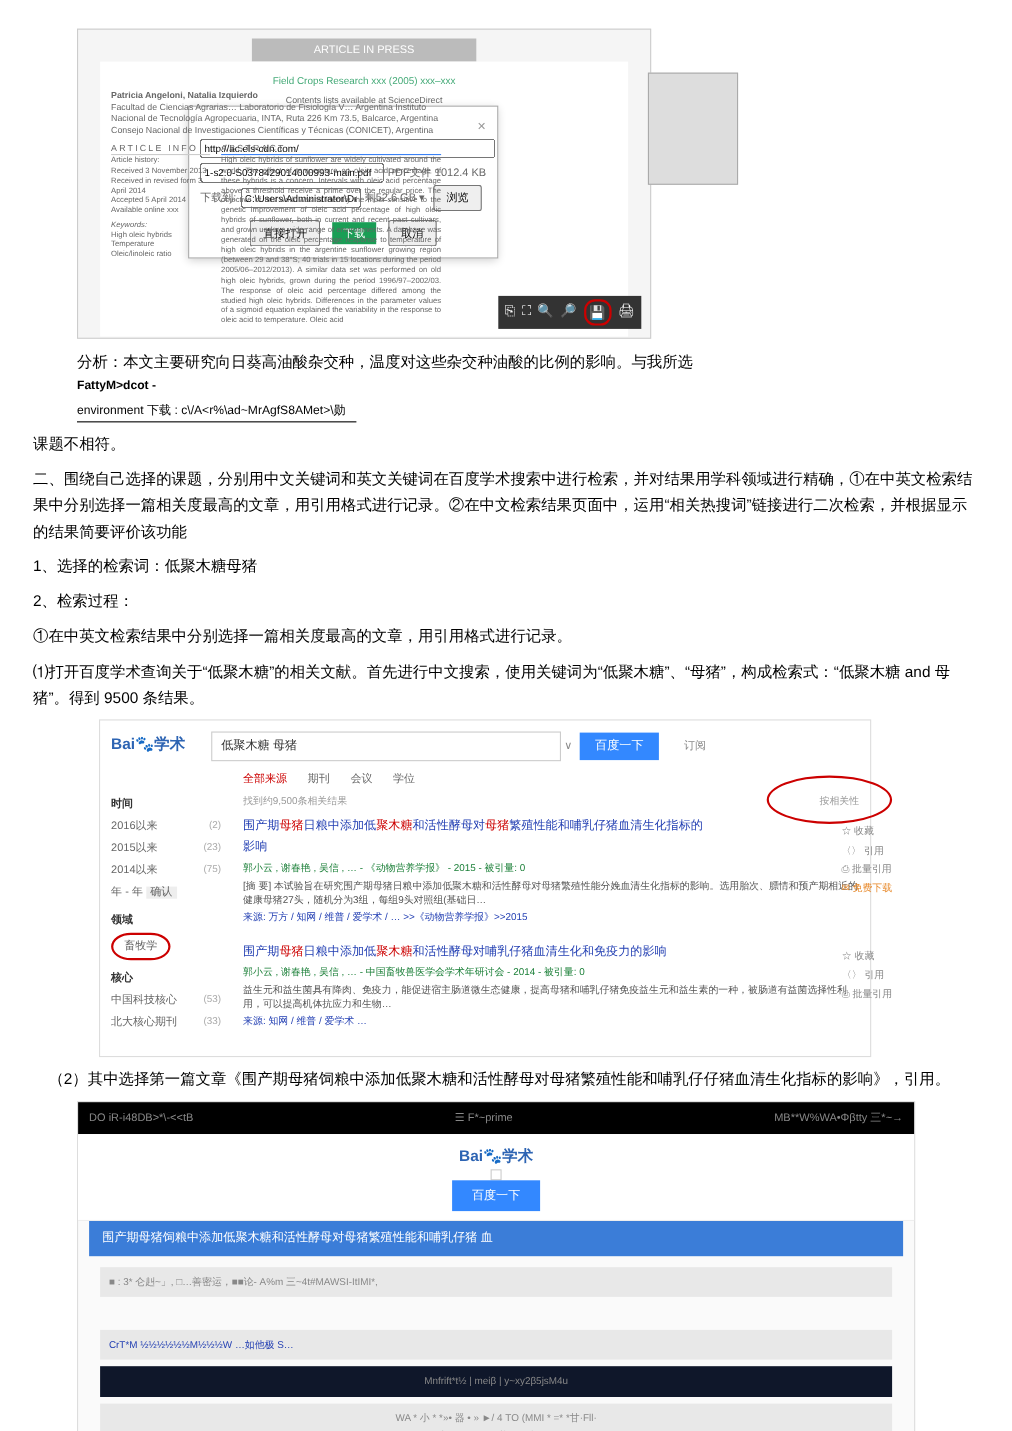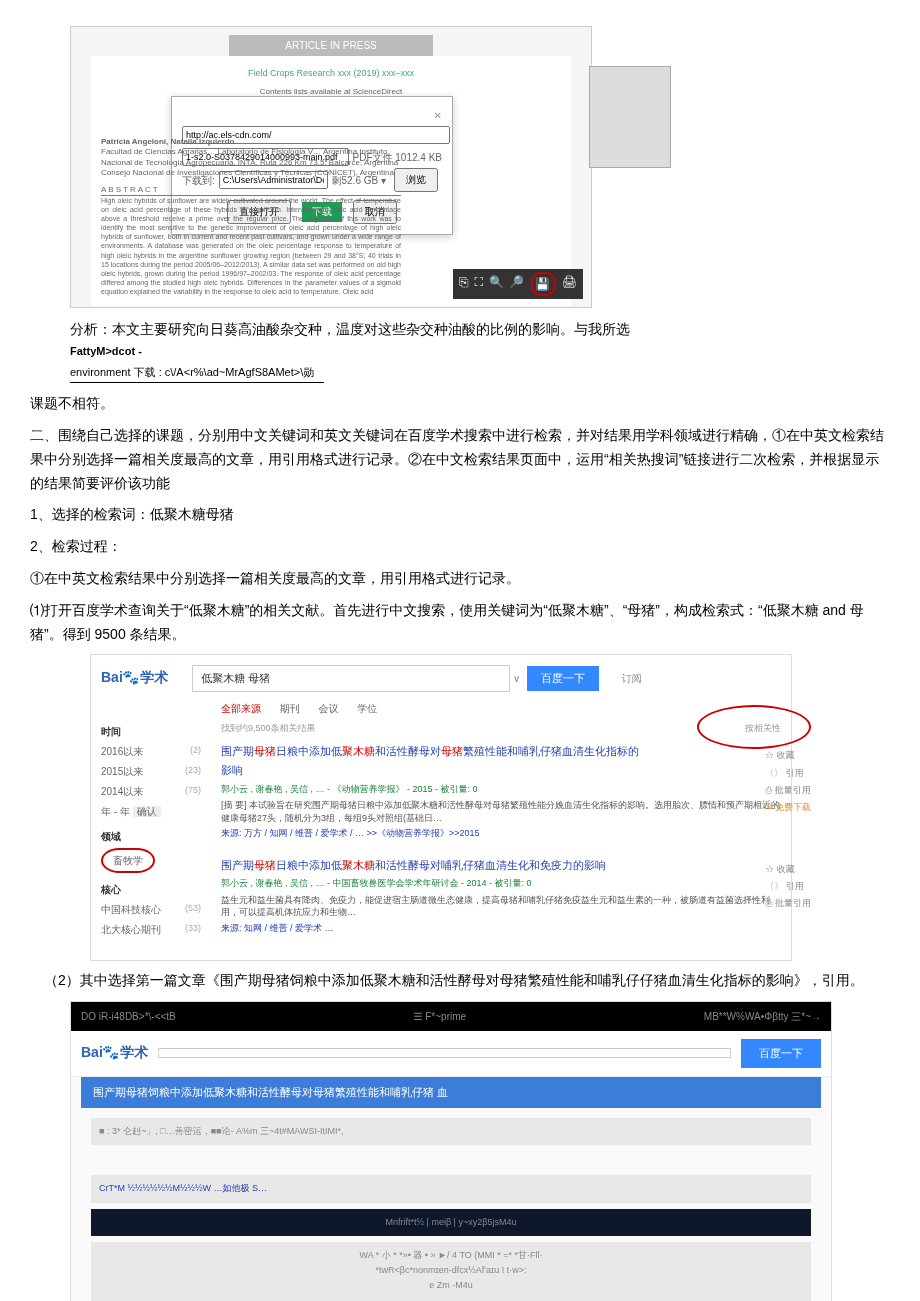--- a/index.html
+++ b/index.html
@@ -116,21 +116,21 @@
   .cite-panel {
     width: 760px;
     margin: 6px 0 6px 40px;
     border: 1px solid #ddd;
     background:#fafafa;
     font-size:10px;
   }
   .cp-top { background:#000000; padding:6px 10px; font-size:10px; color:#888; display:flex; justify-content:space-between; }
   .cp-header {
     display:flex; align-items:center; padding:8px 10px;
-    background:#fff; border-bottom:1px solid #eee;
+    background:#fff; border-bottom:1px solid #eee;flex-direction:column;
   }
   .cp-search {
     flex:1; margin:0 10px; border:1px solid #ccc;
     padding:4px; background:#fff;
   }
   .cp-btn { background:#3388ff; color:#fff; padding:5px 18px; font-size:11px; }
   .cp-title-row {
     background:#3b7dd8; color:#fff;
     padding:8px 12px; font-size:11px;
     margin:0 10px; line-height:1.4;
@@ -143,21 +143,21 @@
 </style>
 </head>
 <body>
 
 
 
 
 <div class="img-box pdf-preview">
   <div class="article-press">ARTICLE IN PRESS</div>
   <div class="pdf-body">
-    <div style="text-align:center;color:#4a7;">Field Crops Research xxx (2019) xxx–xxx</div>
+    <div style="text-align:center;color:#4a7;">Field Crops Research xxx (2005) xxx–xxx</div>
     <div style="text-align:center;font-size:8px;margin-top:4px;">Contents lists available at ScienceDirect</div>
     <div class="pdf-thumb"></div>
 
     <div class="modal">
       <div style="text-align:right;color:#999;">✕</div>
       <input type="text" value="http://ac.els-cdn.com/" style="">
       <div style="display:flex;gap:4px;align-items:center;">
         <input type="text" style="flex: 1 1 0%;" value="1-s2.0-S0378429014000993-main.pdf">
         <span>PDF文件 1012.4 KB</span>
       </div>
@@ -173,20 +173,32 @@
         <button>取消</button>
       </div>
     </div>
 
     <div class="tiny-auth">
       <b>Patricia Angeloni, Natalia Izquierdo</b><br>
       <span>Facultad de Ciencias Agrarias… Laboratorio de Fisiología V… Argentina
 Instituto Nacional de Tecnología Agropecuaria, INTA, Ruta 226 Km 73.5, Balcarce, Argentina
 Consejo Nacional de Investigaciones Científicas y Técnicas (CONICET), Argentina</span>
       <div style="display:flex;gap:10px;margin-top:6px;">
+        <div style="width:90px;">
+          <div style="letter-spacing:2px;border-bottom:1px solid #ccc;">ARTICLE INFO</div>
+          <div style="font-size:7px;white-space:pre-line;">Article history:
+Received 3 November 2013
+Received in revised form 3 April 2014
+Accepted 5 April 2014
+Available online xxx</div>
+          <div style="font-size:7px;font-style:italic;margin-top:4px;">Keywords:</div>
+          <div style="font-size:7px;white-space:pre-line;">High oleic hybrids
+Temperature
+Oleic/linoleic ratio</div>
+        </div>
         <div style="flex:1;">
           <div style="letter-spacing:2px;border-bottom:1px solid #3b82f6;">ABSTRACT</div>
           <div style="font-size:7px;text-align:justify;">High oleic hybrids of sunflower are widely cultivated around the world. The effect of temperature on oleic acid percentage of these hybrids is a concern. Intervals with oleic acid percentage above a threshold receive a prime over the regular price. The objective of this work was to identify the most sensitive to the genetic improvement of oleic acid percentage of high oleic hybrids of sunflower, both in current and recent past cultivars, and grown under a wide range of environments. A database was generated on the oleic percentage response to temperature of high oleic hybrids in the argentine sunflower growing region (between 29 and 38°S; 40 trials in 15 locations during the period 2005/06–2012/2013). A similar data set was performed on old high oleic hybrids, grown during the period 1996/97–2002/03. The response of oleic acid percentage differed among the studied high oleic hybrids. Differences in the parameter values of a sigmoid equation explained the variability in the response to oleic acid to temperature. Oleic acid</div>
         </div>
       </div>
     </div>
   </div>
   <div class="pdf-bar">
     <span>⎘</span>
     <span>⛶</span>

